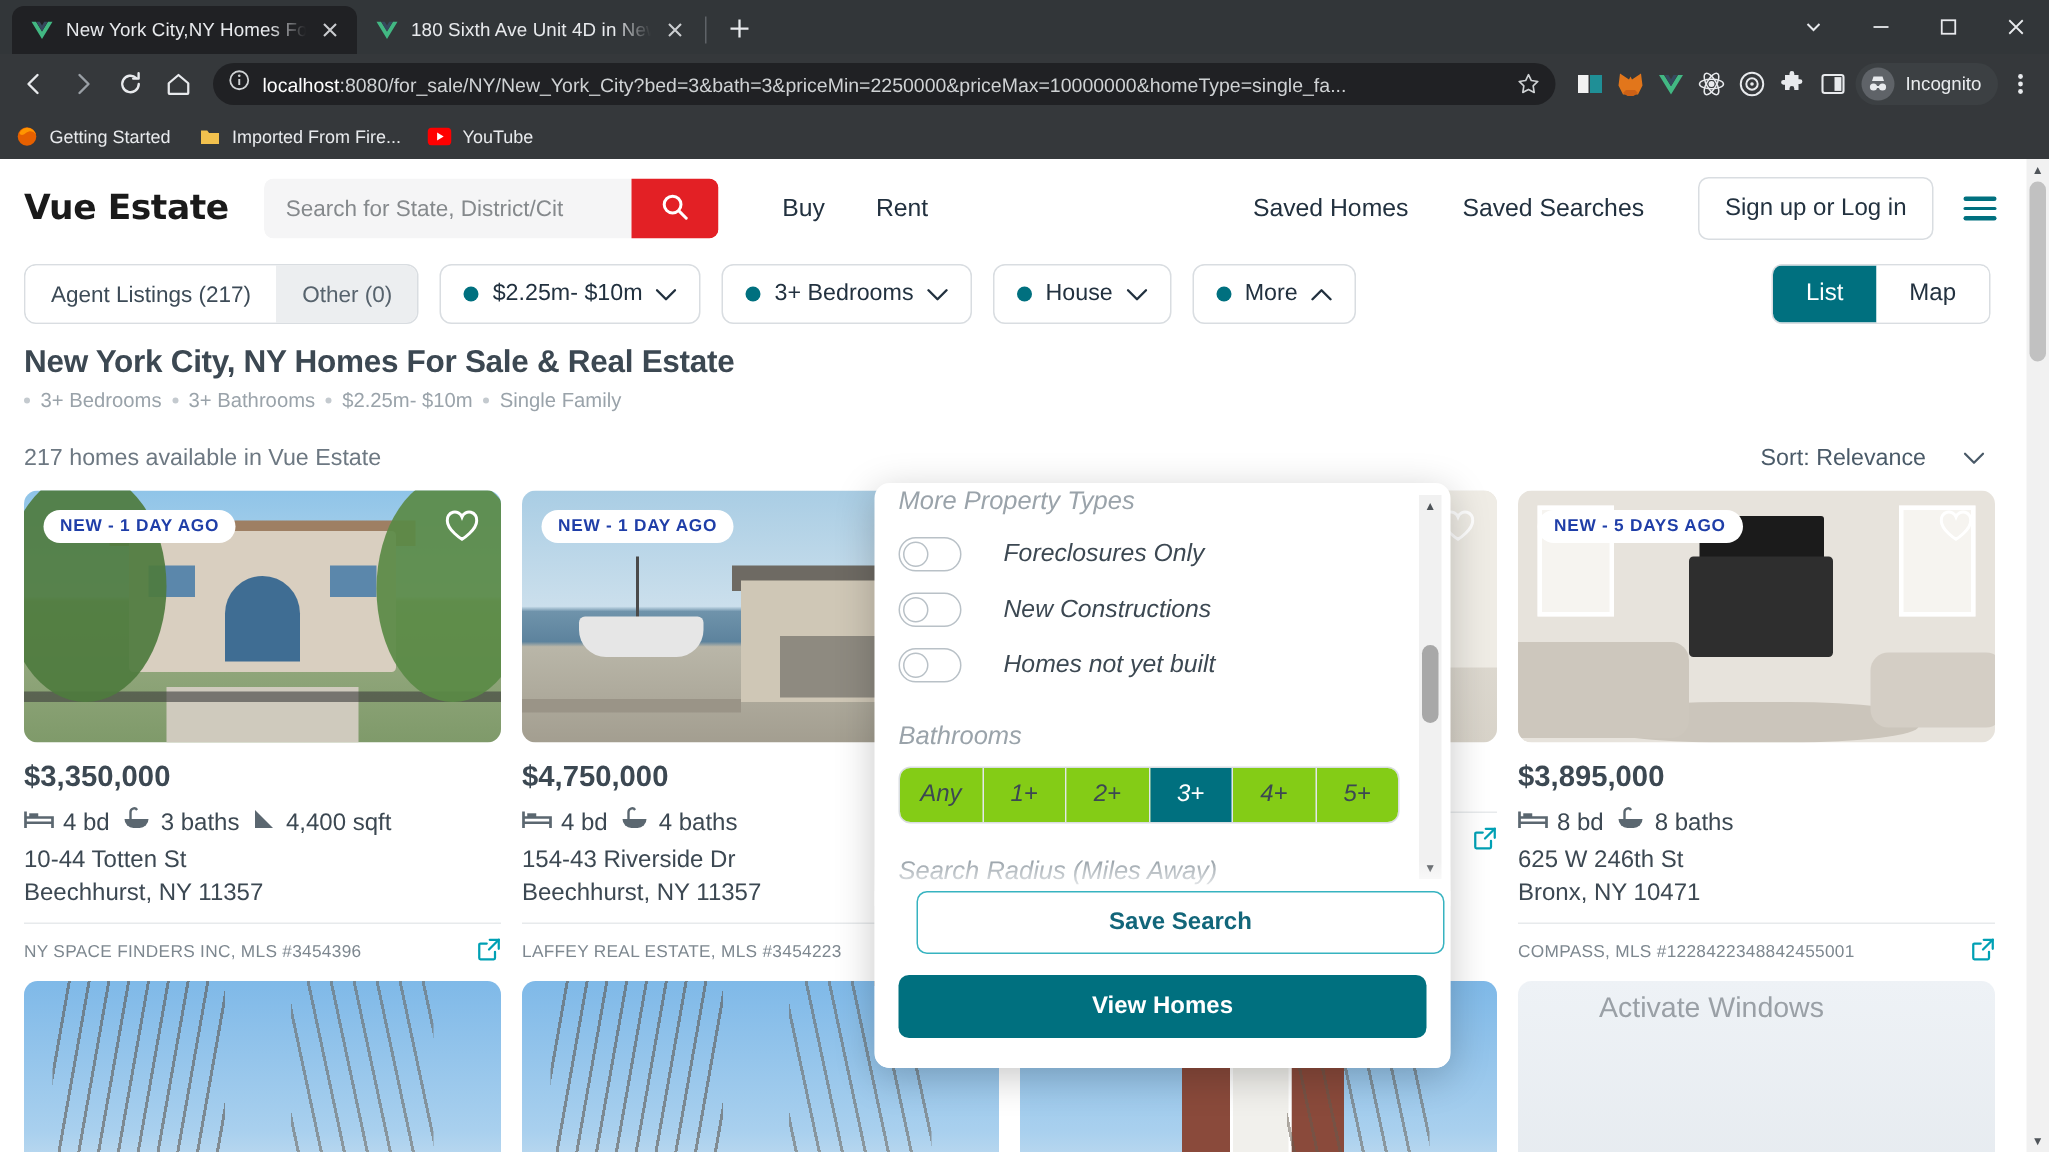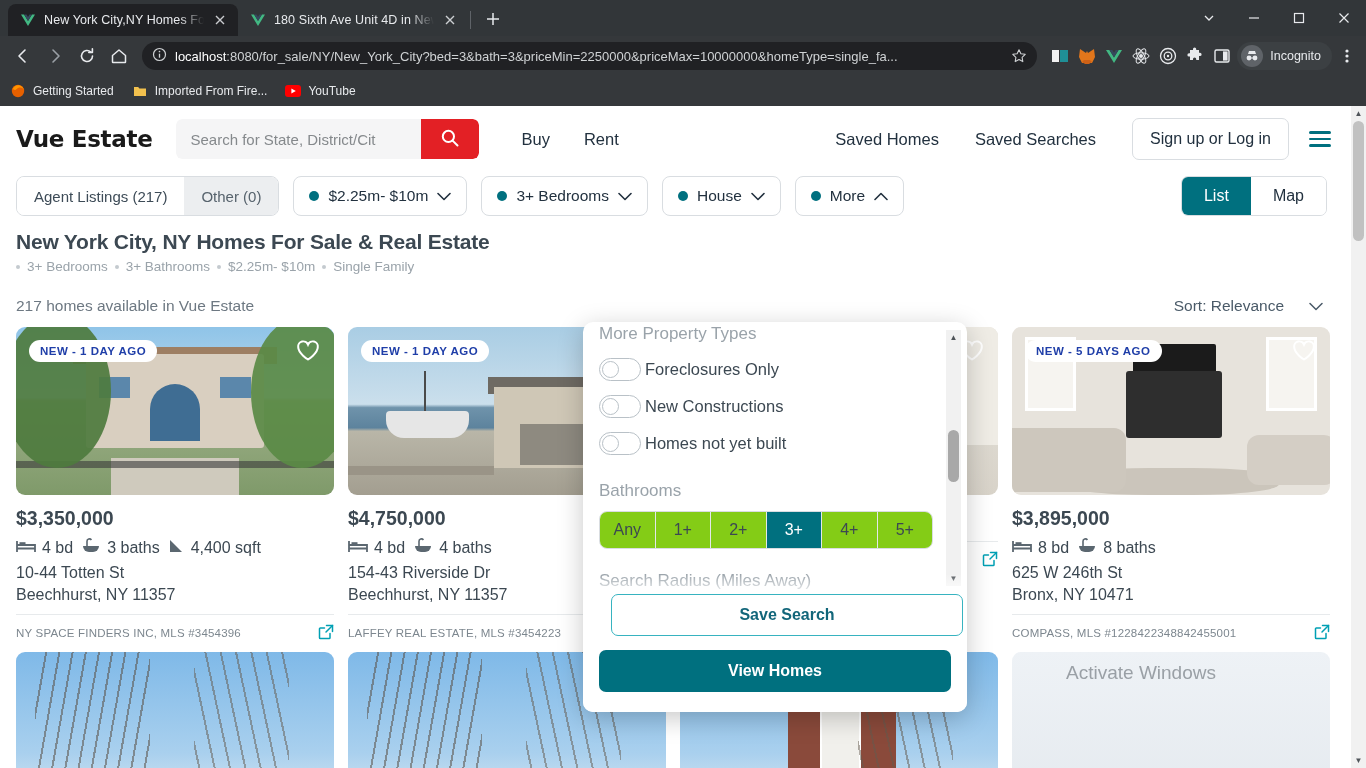--- a/index.html
+++ b/index.html
@@ -223,25 +223,25 @@
   .row2 { display:grid; grid-template-columns: repeat(4, 318px); gap:14px; padding: 10px 16px 0 16px; }
   .card2 { width:318px; }
   .cardimg2 { width:318px; height:168px; border-radius:9px; position:relative; overflow:hidden; }
 
   
   .dropdown {
     position:absolute; left:583px; top:216px; width:384px; height:390px;
     background:#fff; border-radius:10px; box-shadow: 0 6px 26px rgba(0,0,0,.22);
     z-index:50; overflow:hidden;
   }
-  .ddscrollarea { position:absolute; left:0; top:0; width:384px; height:270px; overflow:hidden; }
+  .ddscrollarea { position:absolute; left:0; top:0; width:384px; height:270px; overflow:hidden;font-style:italic; }
   .ddinner { padding: 6px 16px 0 16px; }
   .ddsection { font-size:17px; color:#9aa3aa; margin: 0 0 2px 0; }
   .ddsection.clipped { margin-top:-4px; }
-  .toggle-row { display:flex; align-items:center; gap:4px; margin-top:14px; }
+  .toggle-row { display:flex; align-items:center; gap:28px; margin-top:14px; }
   .toggle {
     width:42px; height:23px; border-radius:12px; border:1.6px solid #b9c1c7;
     background:#fff; position:relative; flex:0 0 42px; cursor:pointer;
   }
   .toggle .knob {
     position:absolute; left:2px; top:2px; width:17px; height:17px; border-radius:50%;
     background:#fff; border:1.6px solid #b9c1c7;
   }
   .toggle-label { font-size:16.5px; color:#3c4852; }
   .ddsection.bath { margin-top:26px; }

